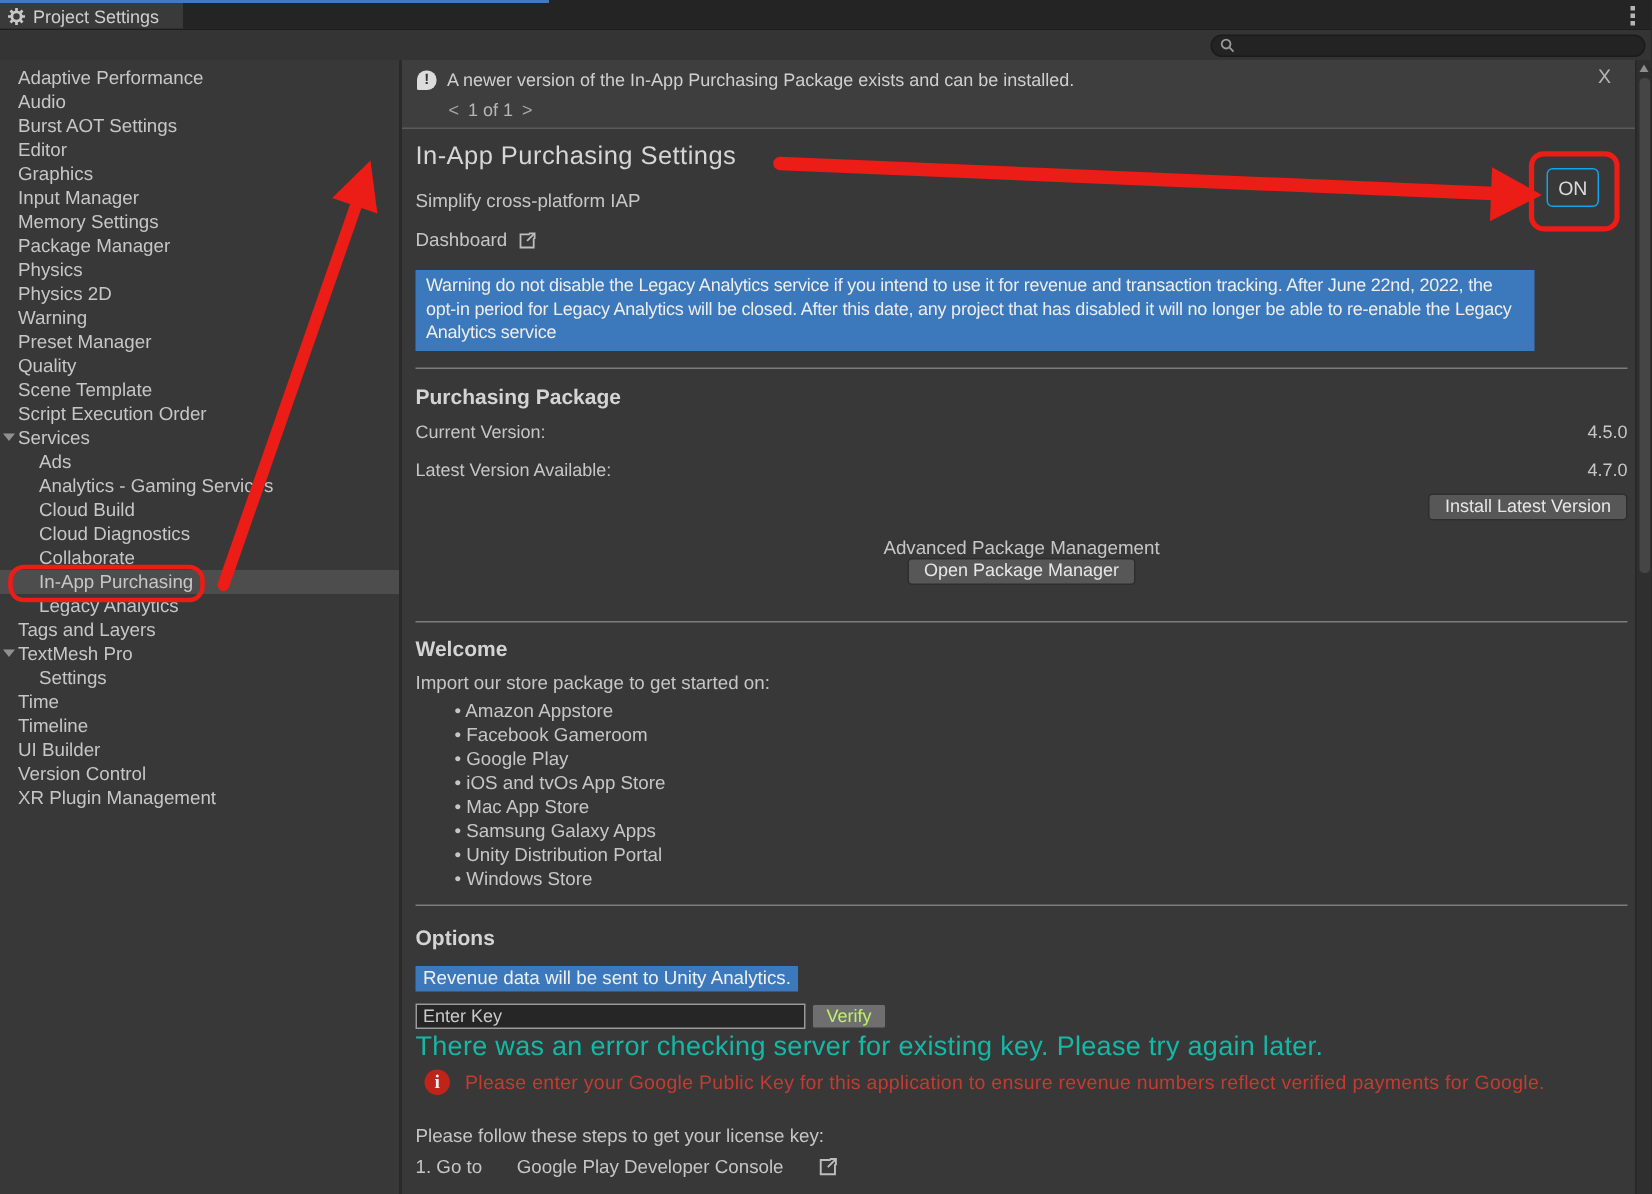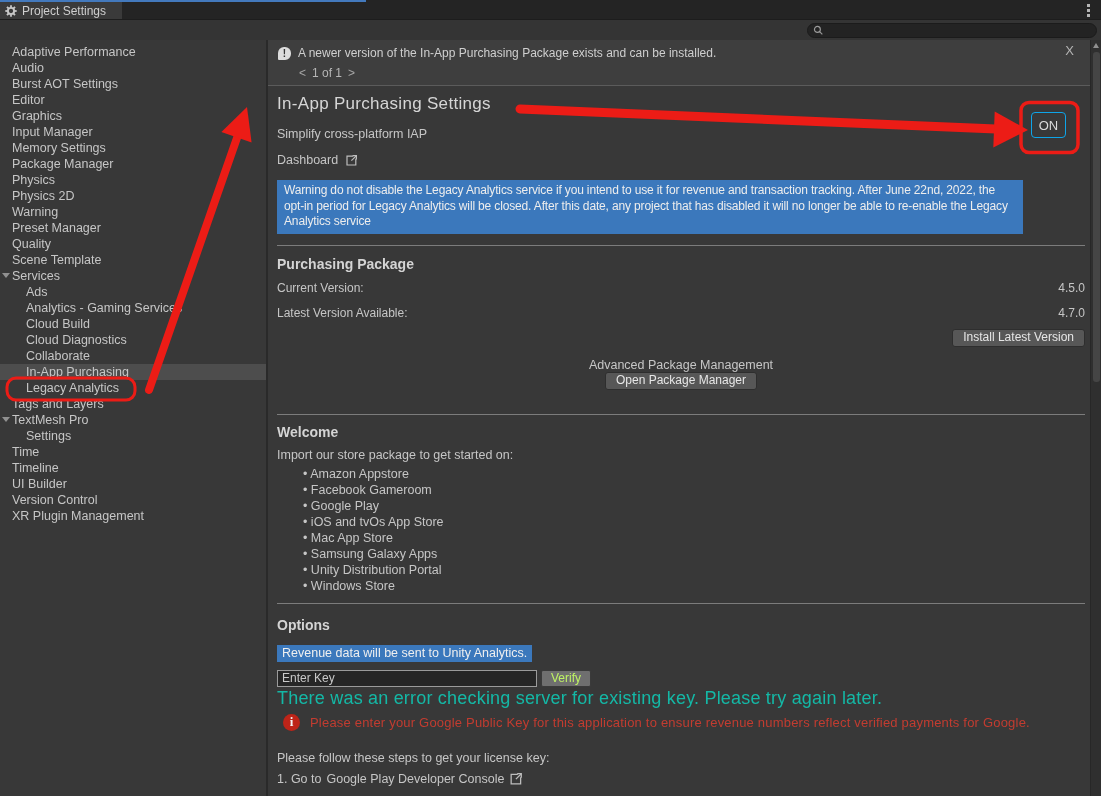--- a/index.html
+++ b/index.html
@@ -91,21 +91,21 @@
   .verify-btn { height:17px; background:#6f6f6f; border:1px solid #3a3a3a; border-radius:2px;
                 color:#bef264; font-size:12px; padding:0 9px; cursor:pointer; font-family:inherit; }
   .err-text { margin-top:4px; color:#14b8a6; font-size:18px; line-height:14px; letter-spacing:.2px; }
   .google-row { margin-top:9px; display:flex; align-items:center; gap:10px; padding-left:6px; }
   .err-icon { width:17px; height:17px; flex:none; border-radius:50%; background:#be2418;
               color:#f2f2f2; font-weight:bold; font-size:13px;
               font-family:"Liberation Serif","DejaVu Serif",serif;
               display:flex; align-items:center; justify-content:center; }
   .google-text { color:#c23c30; font-size:13px; line-height:17px; letter-spacing:.2px; }
   .steps-intro { margin-top:21px; font-size:12.5px; line-height:13px; }
-  .step-row { margin-top:7px; display:flex; align-items:center; gap:5px;
+  .step-row { margin-top:7px; display:flex; align-items:center; gap:23px;
               font-size:12.5px; line-height:14px; }
   .step-link { cursor:pointer; }
   .step2 { margin-top:18px; font-size:12.5px; line-height:13px; }
 
   .mt11 { margin-top:11px; } .mt10 { margin-top:10px; } .mt12 { margin-top:12px; }
   .mt9 { margin-top:9px; } .mt24 { margin-top:24px; } .mt13 { margin-top:13px; }
   .mt8 { margin-top:8px; } .mt4 { margin-top:4px; }
 
   .annotations { position:absolute; inset:0; width:100%; height:100%;
                  pointer-events:none; z-index:6; }
@@ -164,20 +164,21 @@
         <div class="side-item"><span class="lbl0">Graphics</span></div>
         <div class="side-item"><span class="lbl0">Input Manager</span></div>
         <div class="side-item"><span class="lbl0">Memory Settings</span></div>
         <div class="side-item"><span class="lbl0">Package Manager</span></div>
         <div class="side-item"><span class="lbl0">Physics</span></div>
         <div class="side-item"><span class="lbl0">Physics 2D</span></div>
         <div class="side-item"><span class="lbl0">Warning</span></div>
         <div class="side-item"><span class="lbl0">Preset Manager</span></div>
         <div class="side-item"><span class="lbl0">Quality</span></div>
         <div class="side-item"><span class="lbl0">Scene Template</span></div>
+        <div class="side-item"><span class="lbl0">Script Execution Order</span></div>
         <div class="side-item"><span class="expander"></span><span class="lbl0">Services</span></div>
         <div class="side-item"><span class="lbl1">Ads</span></div>
         <div class="side-item"><span class="lbl1">Analytics - Gaming Services</span></div>
         <div class="side-item"><span class="lbl1">Cloud Build</span></div>
         <div class="side-item"><span class="lbl1">Cloud Diagnostics</span></div>
         <div class="side-item"><span class="lbl1">Collaborate</span></div>
         <div class="side-item selected"><span class="lbl1">In-App Purchasing</span></div>
         <div class="side-item"><span class="lbl1">Legacy Analytics</span></div>
         <div class="side-item"><span class="lbl0">Tags and Layers</span></div>
         <div class="side-item"><span class="expander"></span><span class="lbl0">TextMesh Pro</span></div>

